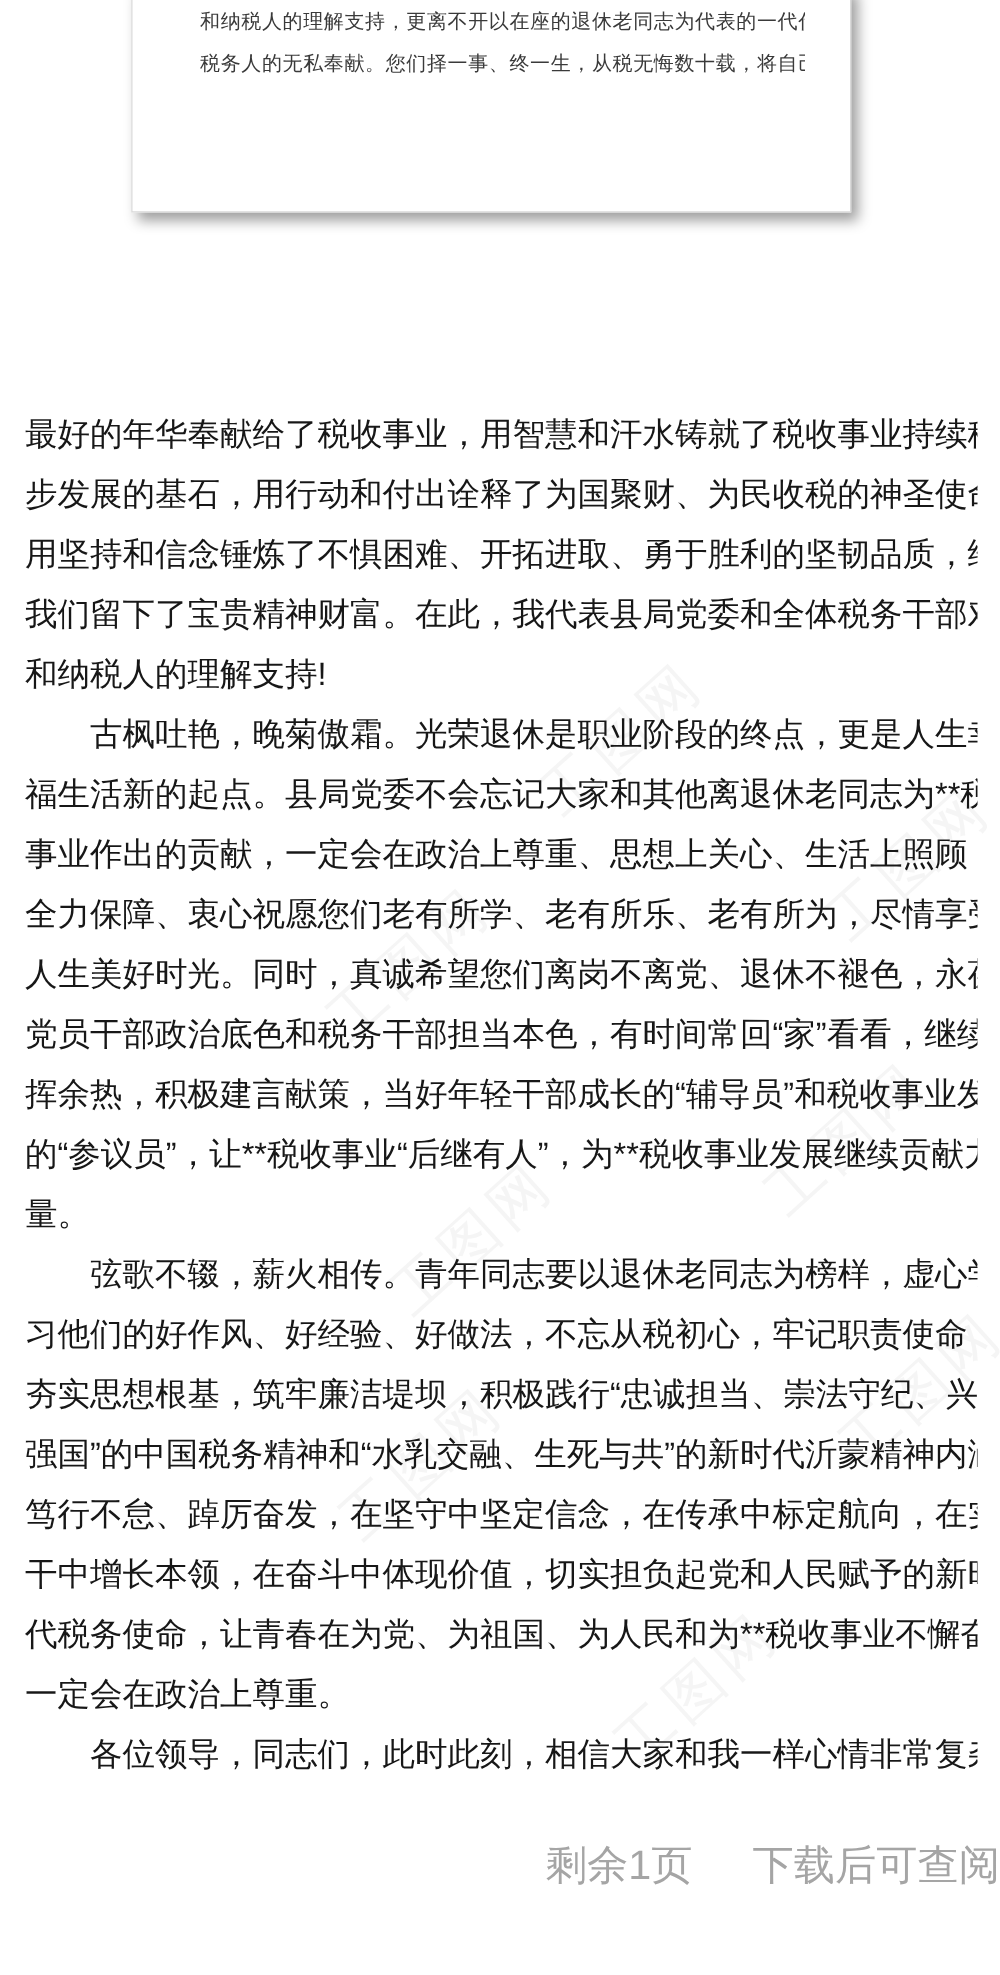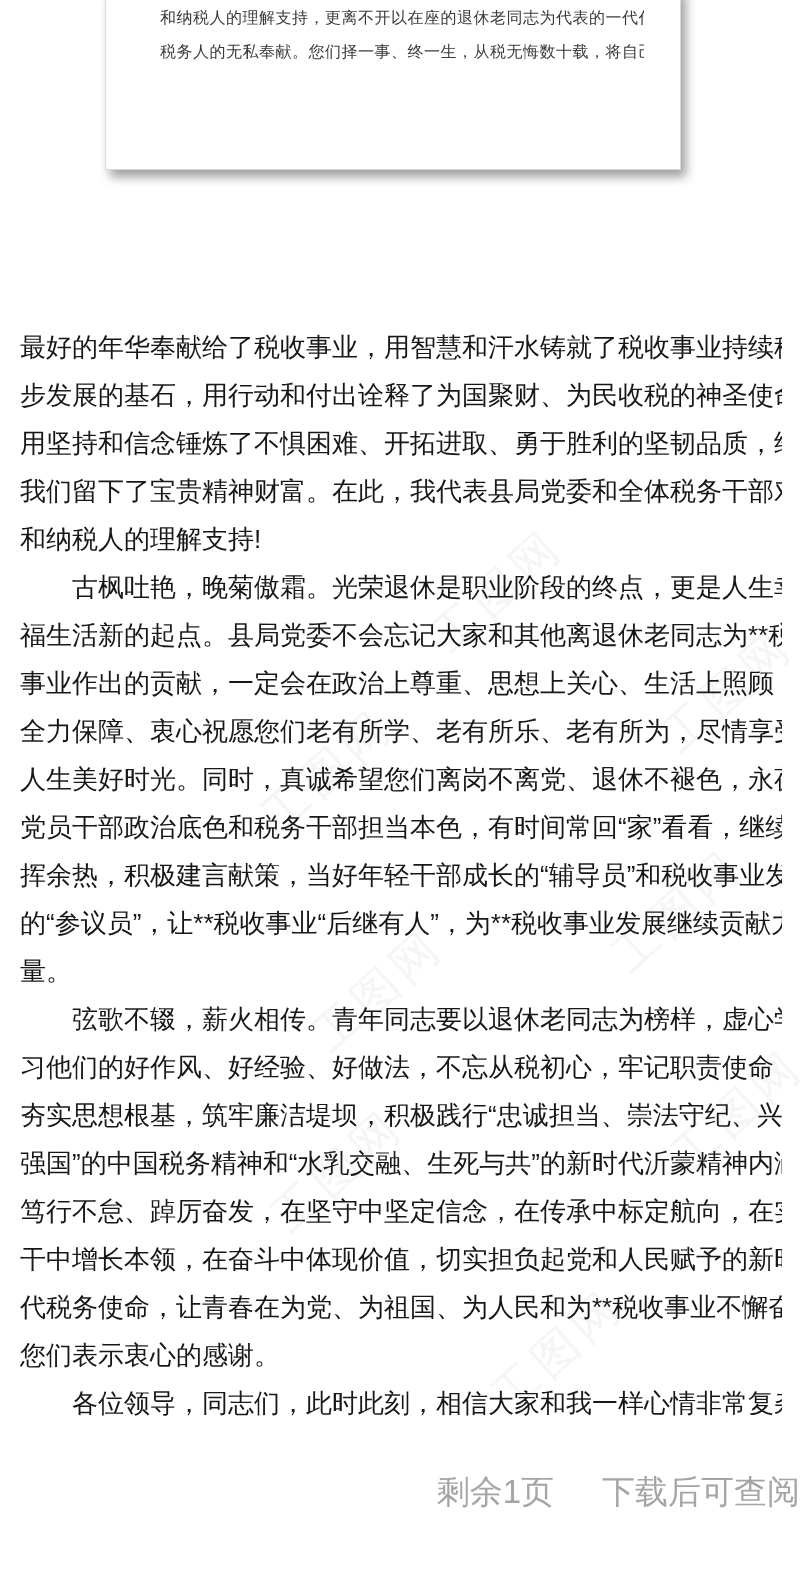--- a/index.html
+++ b/index.html
@@ -126,21 +126,21 @@
     <div class="line">挥余热，积极建言献策，当好年轻干部成长的“辅导员”和税收事业发展</div>
     <div class="line">的“参议员”，让**税收事业“后继有人”，为**税收事业发展继续贡献力</div>
     <div class="line">量。</div>
     <div class="line indent">弦歌不辍，薪火相传。青年同志要以退休老同志为榜样，虚心学</div>
     <div class="line">习他们的好作风、好经验、好做法，不忘从税初心，牢记职责使命，</div>
     <div class="line">夯实思想根基，筑牢廉洁堤坝，积极践行“忠诚担当、崇法守纪、兴税</div>
     <div class="line">强国”的中国税务精神和“水乳交融、生死与共”的新时代沂蒙精神内涵，</div>
     <div class="line">笃行不怠、踔厉奋发，在坚守中坚定信念，在传承中标定航向，在实</div>
     <div class="line">干中增长本领，在奋斗中体现价值，切实担负起党和人民赋予的新时</div>
     <div class="line">代税务使命，让青春在为党、为祖国、为人民和为**税收事业不懈奋斗</div>
-    <div class="line">您们表示衷心的感谢。</div>
+    <div class="line">一定会在政治上尊重。</div>
     <div class="line indent">各位领导，同志们，此时此刻，相信大家和我一样心情非常复杂。</div>
   </div>
 
   <div class="page-footer">
     <span class="footer-remaining">剩余1页</span><span>下载后可查阅</span>
   </div>
 
 </div>
 
 </body></html>

